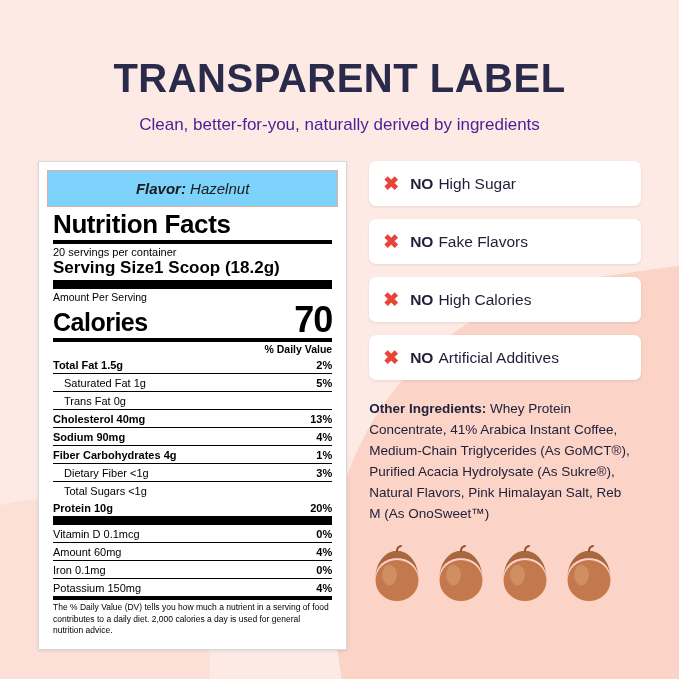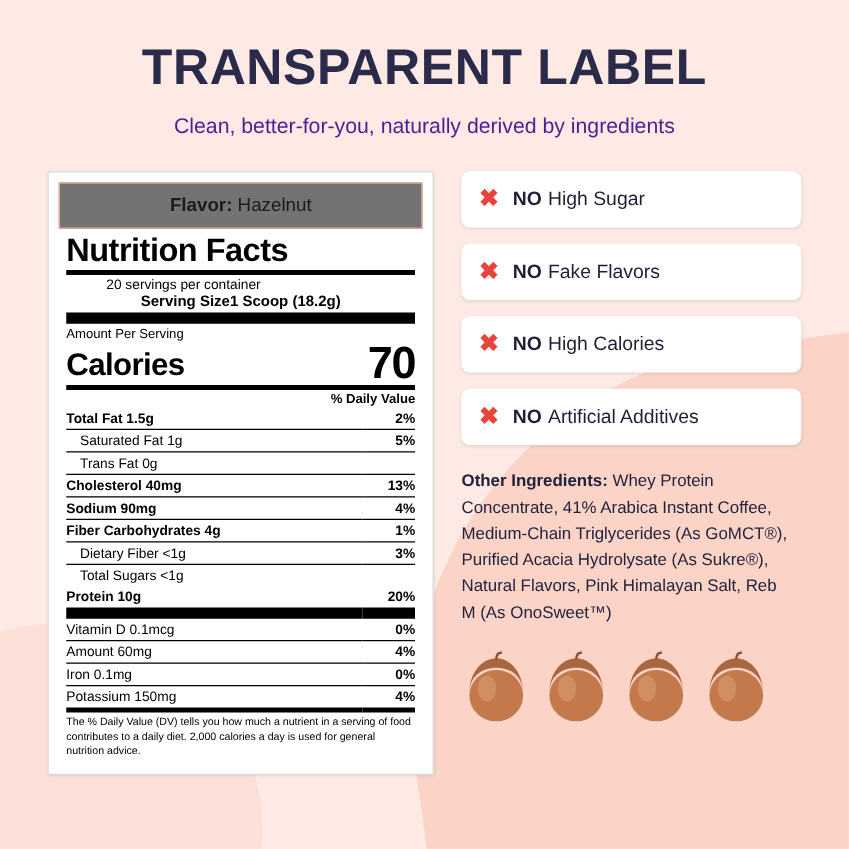--- a/index.html
+++ b/index.html
@@ -43,21 +43,21 @@
   .content {
     position: relative;
     z-index: 2;
   }
   .title {
     text-align: center;
     color: #2a2a4a;
     font-size: 40px;
     font-weight: bold;
     letter-spacing: 0.5px;
-    margin-top: 32px;
+    margin-top: 56px;
   }
   .subtitle {
     text-align: center;
     color: #4c1d95;
     font-size: 17px;
     margin-top: 14px;
   }
   .columns {
     display: flex;
     padding: 0 38px;
@@ -67,53 +67,53 @@
   
   .panel {
     width: 318px;
     background: #ffffff;
     border: 1px solid #d8d8d8;
     box-shadow: 0 1px 3px rgba(0,0,0,0.10);
     padding: 8px 8px 8px 8px;
     box-sizing: border-box;
   }
   .flavor-bar {
-    background: #737373;
+    background: #7dd3fc;
     border: 1px solid #e8ab98;
     text-align: center;
     padding: 9px 4px;
     font-size: 15px;
     color: #1b1b1b;
     margin-bottom: 4px;
+    font-style: italic;
   }
   .flavor-bar b { font-weight: bold; }
   .nf {
     font-family: "Liberation Sans", sans-serif;
     color: #000;
     padding: 0 6px 4px 6px;
     box-sizing: border-box;
   }
   .nf-title {
     font-size: 26px;
     font-weight: bold;
     letter-spacing: -0.4px;
     line-height: 1.05;
     margin: 2px 0 2px 0;
   }
   .rule-med { border-bottom: 4px solid #000; }
   .rule-thick { border-bottom: 9px solid #000; }
   .nf-servings {
     font-size: 11px;
     padding-top: 2px;
-    margin-left: 32px;
   }
   .nf-serving-row {
     display: flex;
-    justify-content: center;
-    font-size: 12px;
+    justify-content: flex-start;
+    font-size: 17px;
     font-weight: bold;
     padding-bottom: 2px;
   }
   .nf-amount {
     font-size: 10.5px;
     padding-top: 2px;
   }
   .cal-row {
     display: flex;
     align-items: flex-end;

